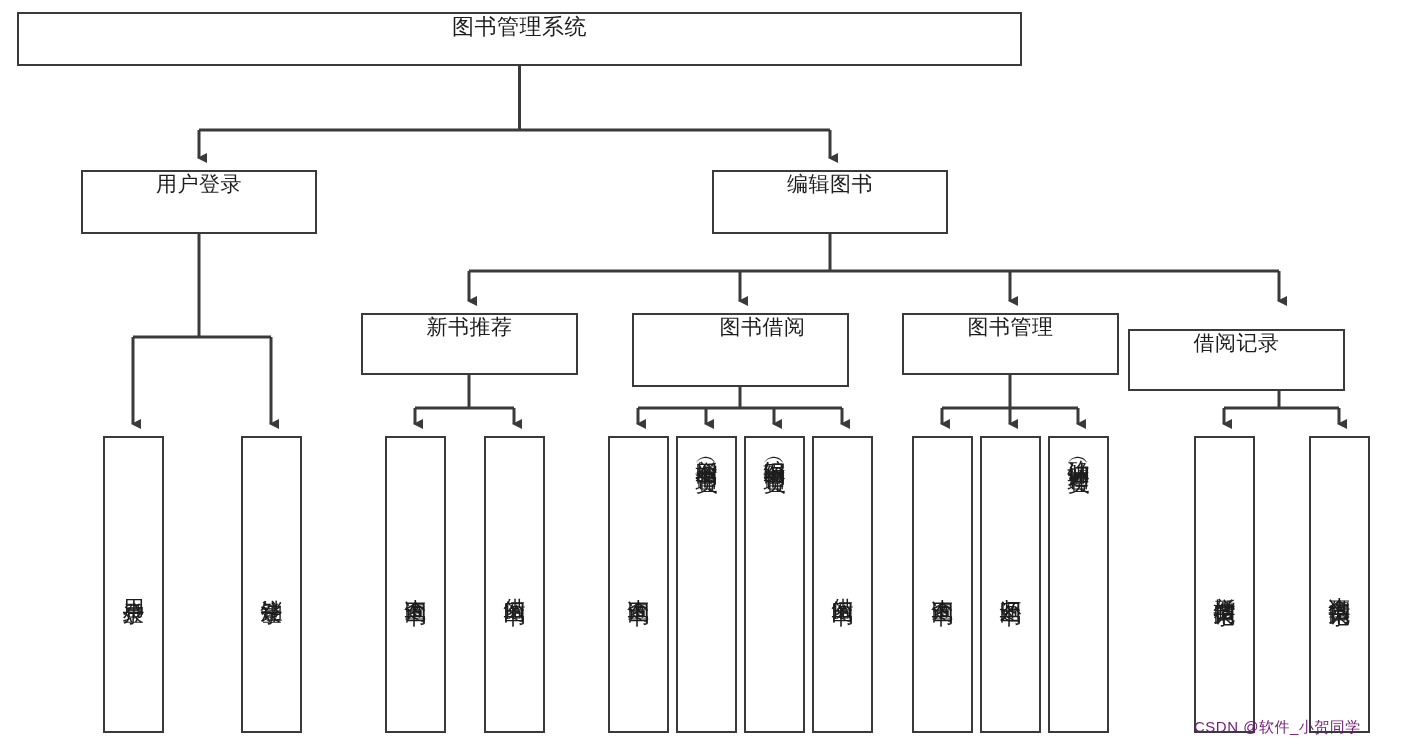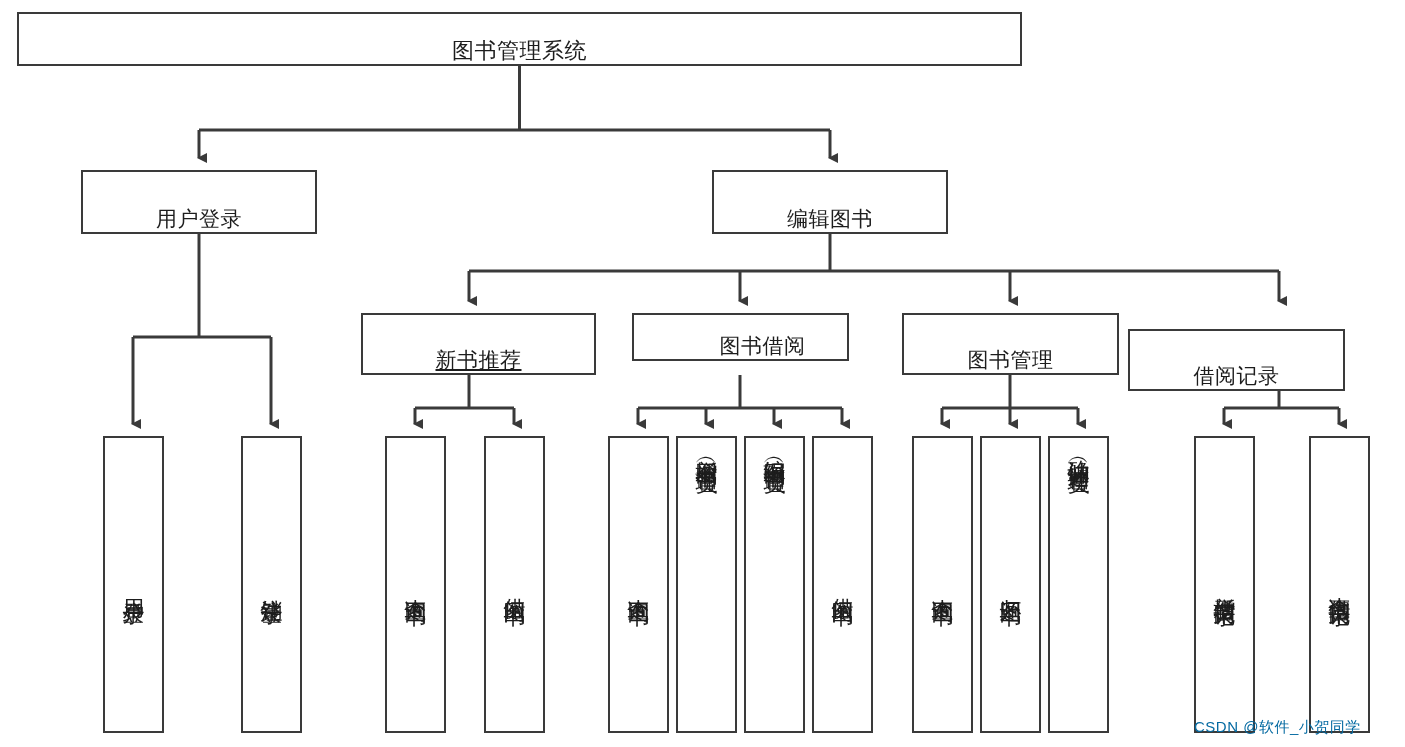--- a/index.html
+++ b/index.html
@@ -24,21 +24,21 @@
     width: 1405px;
     height: 747px;
     pointer-events: none;
   }
   .node {
     position: absolute;
     box-sizing: border-box;
     border: 2.5px solid #3a3a3a;
     background: #ffffff;
     display: flex;
-    align-items: flex-end;
+    align-items: flex-start;
     justify-content: center;
     color: #1d1d1d;
     line-height: 1.18;
   }
   .node-label {
     display: block;
     text-align: center;
     white-space: pre-line;
   }
   .h-node .node-label {
@@ -62,21 +62,21 @@
   }
   .v-node.center-v {
     align-items: center;
   }
   .v-node.center-v .node-label {
     padding-top: 0;
   }
   .watermark {
     position: absolute;
     font-size: 15px;
-    color: #0369a1;
+    color: #701a75;
     white-space: nowrap;
     letter-spacing: 0.5px;
   }
 </style>
 </head>
 <body>
 
 <div id="canvas">
 
   <svg id="wires" viewBox="0 0 1405 747" xmlns="http://www.w3.org/2000/svg">
@@ -133,24 +133,24 @@
     <span class="node-label">图书管理系统</span>
   </div>
 
   <div class="node h-node" style="left:81px; top:170px; width:236px; height:64px;">
     <span class="node-label">用户登录</span>
   </div>
   <div class="node h-node" style="left:712px; top:170px; width:236px; height:64px;">
     <span class="node-label">编辑图书</span>
   </div>
 
-  <div class="node h-node" style="left:361px; top:313px; width:235px; height:62px;text-decoration:underline;">
+  <div class="node h-node" style="left:361px; top:313px; width:217px; height:62px;">
     <span class="node-label">新书推荐</span>
   </div>
-  <div class="node h-node" style="left:632px; top:313px; width:217px; height:48px;padding-left:44px;">
+  <div class="node h-node" style="left:632px; top:313px; width:217px; height:74px;padding-left:44px;">
     <span class="node-label">图书借阅</span>
   </div>
   <div class="node h-node" style="left:902px; top:313px; width:217px; height:62px;">
     <span class="node-label">图书管理</span>
   </div>
   <div class="node h-node" style="left:1128px; top:313px; width:217px; height:62px;margin-top:16px;">
     <span class="node-label">借阅记录</span>
   </div>
 
   <div class="node v-node center-v" style="left:103px; top:436px; width:61px; height:297px;">

